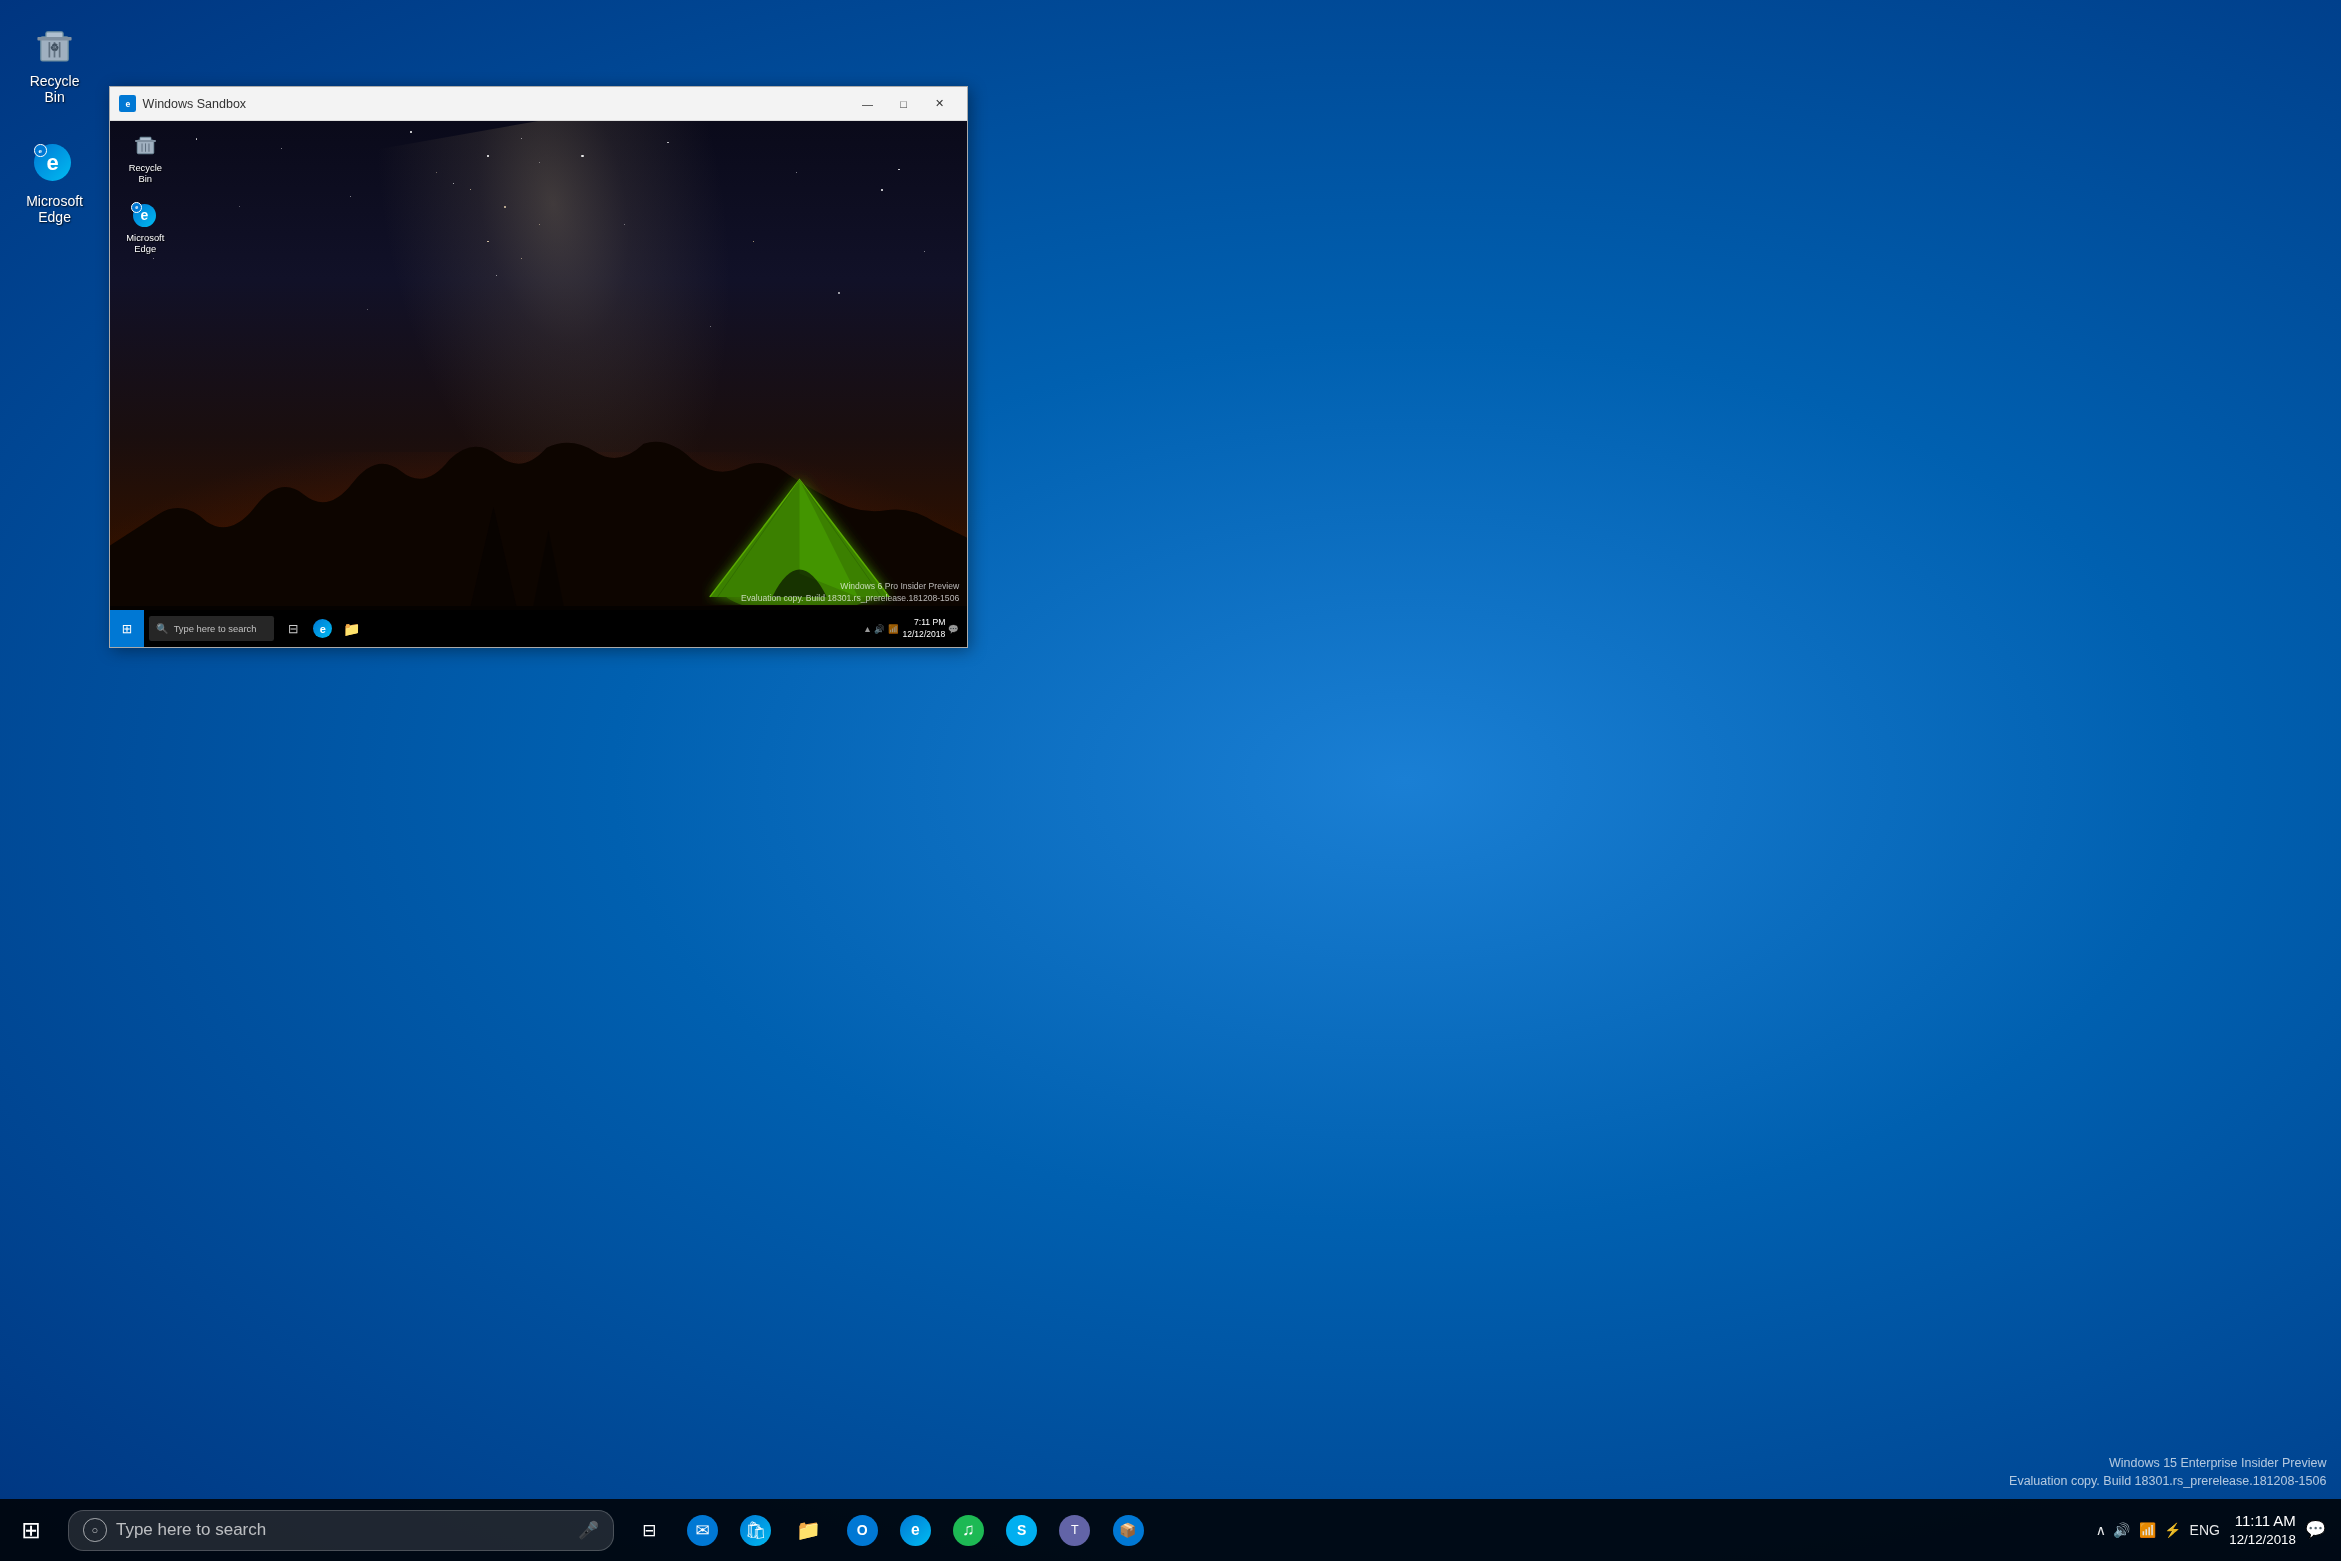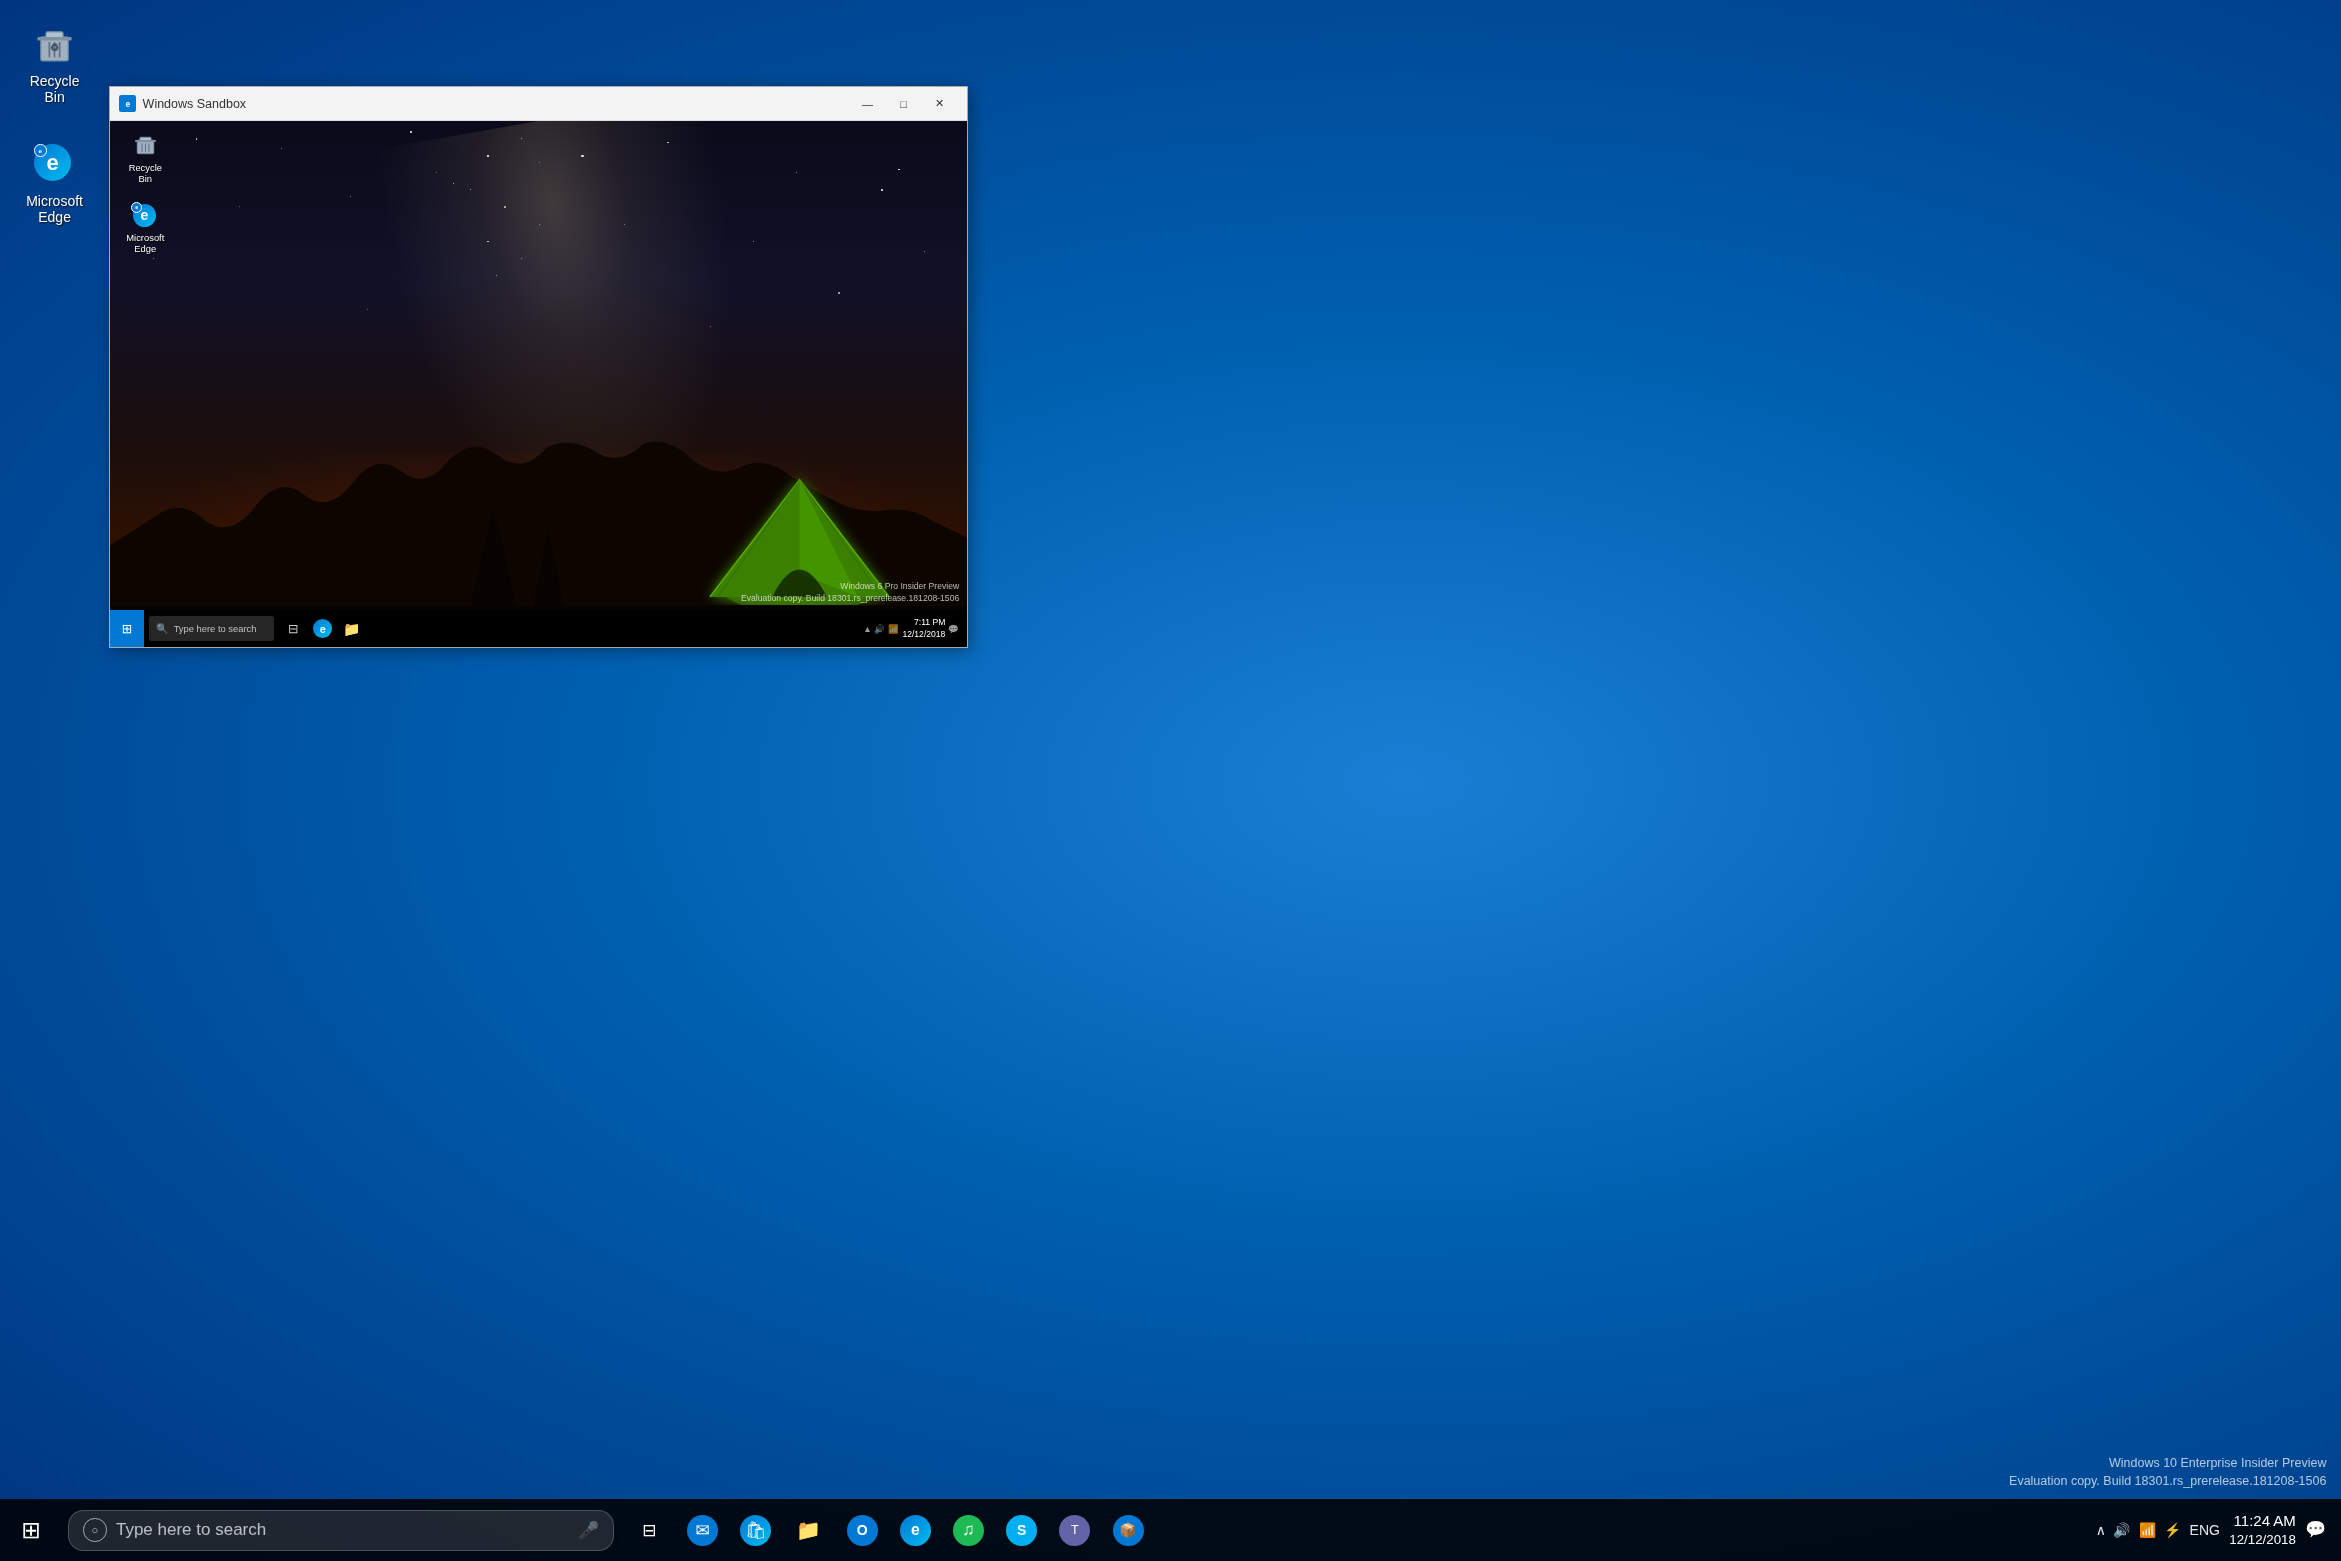--- a/index.html
+++ b/index.html
@@ -645,21 +645,21 @@
           <div>7:11 PM</div>
           <div>12/12/2018</div>
         </div>
         <span style="color:rgba(255,255,255,0.6);font-size:8.6px;">💬</span>
       </div>
     </div>
   </div>
 </div>
 
 <div class="host-watermark">
-  <div>Windows 10 Enterprise Insider Preview</div>
+  <div>Windows 15 Enterprise Insider Preview</div>
   <div>Evaluation copy. Build 18301.rs_prerelease.181208-1506</div>
 </div>
 
 <div class="host-taskbar">
 
   <div class="host-start-btn">
     <span class="start-icon">⊞</span>
   </div>
 
   <div class="host-search-box">
@@ -735,19 +735,19 @@
 
   <div class="host-systray">
     <div class="systray-icons">
       <span class="systray-icon">∧</span>
       <span class="systray-icon">🔊</span>
       <span class="systray-icon">📶</span>
       <span class="systray-icon">⚡</span>
       <span class="systray-icon">ENG</span>
     </div>
     <div class="systray-clock">
-      <span class="time">11:24 AM</span>
+      <span class="time">11:11 AM</span>
       <span class="date">12/12/2018</span>
     </div>
     <span class="notification-icon">💬</span>
   </div>
 </div>
 
 
 </body></html>

